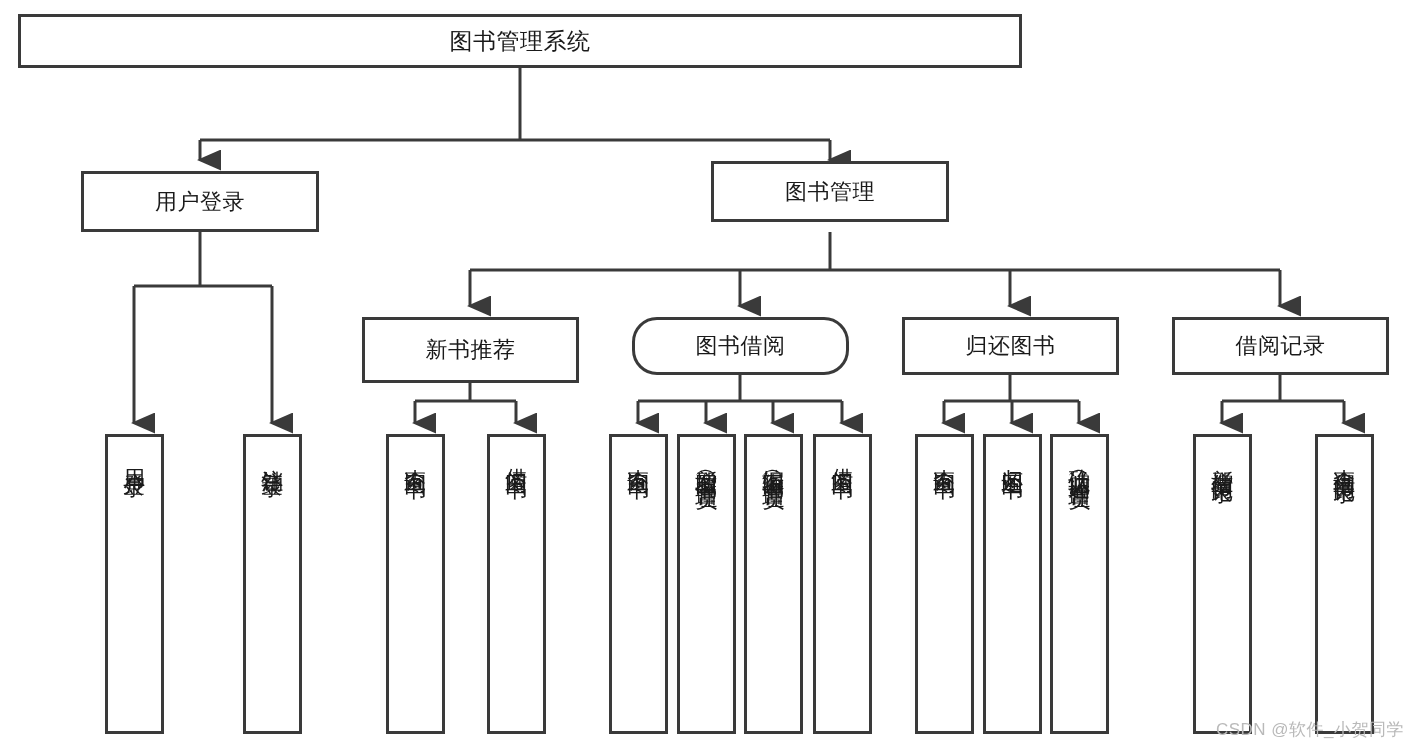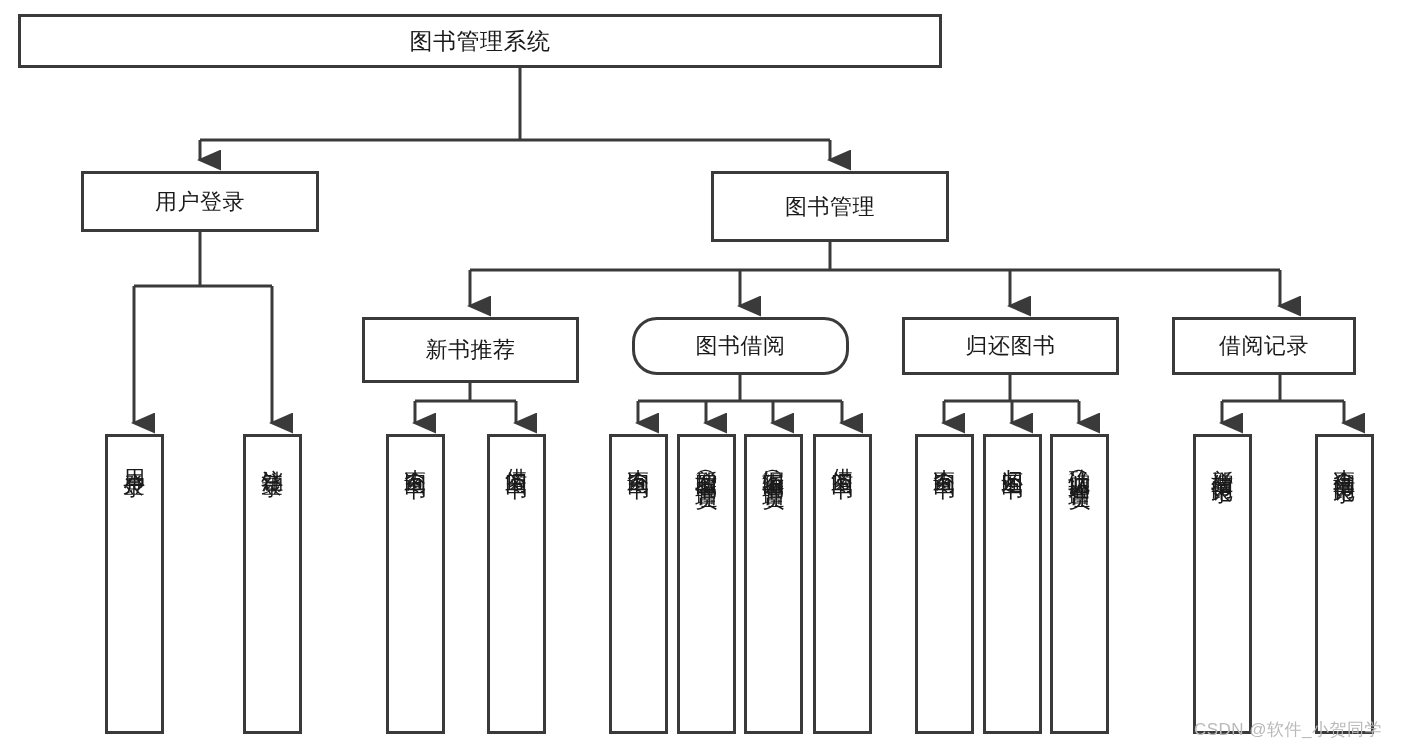--- a/index.html
+++ b/index.html
@@ -53,21 +53,21 @@
   .node.vertical .node-label {
     writing-mode: vertical-rl;
     text-orientation: upright;
     font-size: 22px;
     letter-spacing: 3px;
     white-space: pre;
   }
   .node.root .node-label { font-size: 23px; }
   .watermark {
     position: absolute;
-    right: 23px;
+    right: 1px;
     bottom: 6px;
     font-size: 17px;
     color: #b9b9b9;
     letter-spacing: 0.5px;
     z-index: 3;
     white-space: nowrap;
   }
 </style>
 </head>
 <body>
@@ -117,41 +117,41 @@
       <path d="M 1012 401 L 1012 423" marker-end="url(#arrowhead)"></path>
       <path d="M 1079 401 L 1079 423" marker-end="url(#arrowhead)"></path>
 
       <path d="M 1280 375 L 1280 401"></path>
       <path d="M 1222 401 L 1344 401"></path>
       <path d="M 1222 401 L 1222 423" marker-end="url(#arrowhead)"></path>
       <path d="M 1344 401 L 1344 423" marker-end="url(#arrowhead)"></path>
     </g>
   </svg>
 
-  <div class="node horizontal root" style="left:18px; top:14px; width:924px; height:54px;text-align:right;">
+  <div class="node horizontal root" style="left:18px; top:14px; width:1004px; height:54px;text-align:right;">
     <span class="node-label">图书管理系统</span>
   </div>
 
   <div class="node horizontal" style="left:81px; top:171px; width:238px; height:61px;">
     <span class="node-label">用户登录</span>
   </div>
-  <div class="node horizontal" style="left:711px; top:171px; width:238px; height:71px;">
+  <div class="node horizontal" style="left:711px; top:161px; width:238px; height:61px;">
     <span class="node-label">图书管理</span>
   </div>
 
   <div class="node horizontal" style="left:362px; top:317px; width:217px; height:66px;">
     <span class="node-label">新书推荐</span>
   </div>
   <div class="node horizontal" style="left:632px; top:317px; width:217px; height:58px;border-radius:25px;">
     <span class="node-label">图书借阅</span>
   </div>
   <div class="node horizontal" style="left:902px; top:317px; width:217px; height:58px;">
     <span class="node-label">归还图书</span>
   </div>
-  <div class="node horizontal" style="left:1172px; top:317px; width:184px; height:58px;">
+  <div class="node horizontal" style="left:1172px; top:317px; width:217px; height:58px;">
     <span class="node-label">借阅记录</span>
   </div>
 
   <div class="node vertical" style="left:105px; top:434px; width:59px; height:300px;">
     <span class="node-label">用户登录</span>
   </div>
   <div class="node vertical" style="left:243px; top:434px; width:59px; height:300px;">
     <span class="node-label">注销登录</span>
   </div>
   <div class="node vertical" style="left:386px; top:434px; width:59px; height:300px;">

